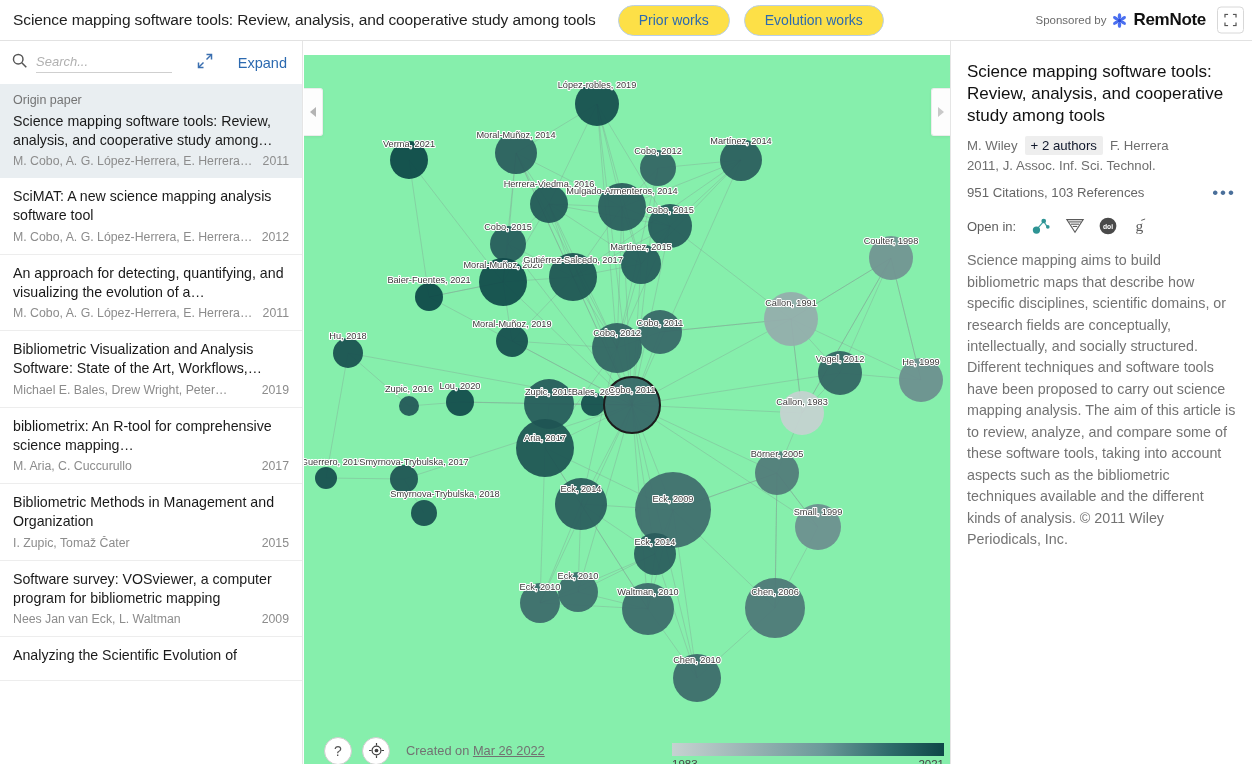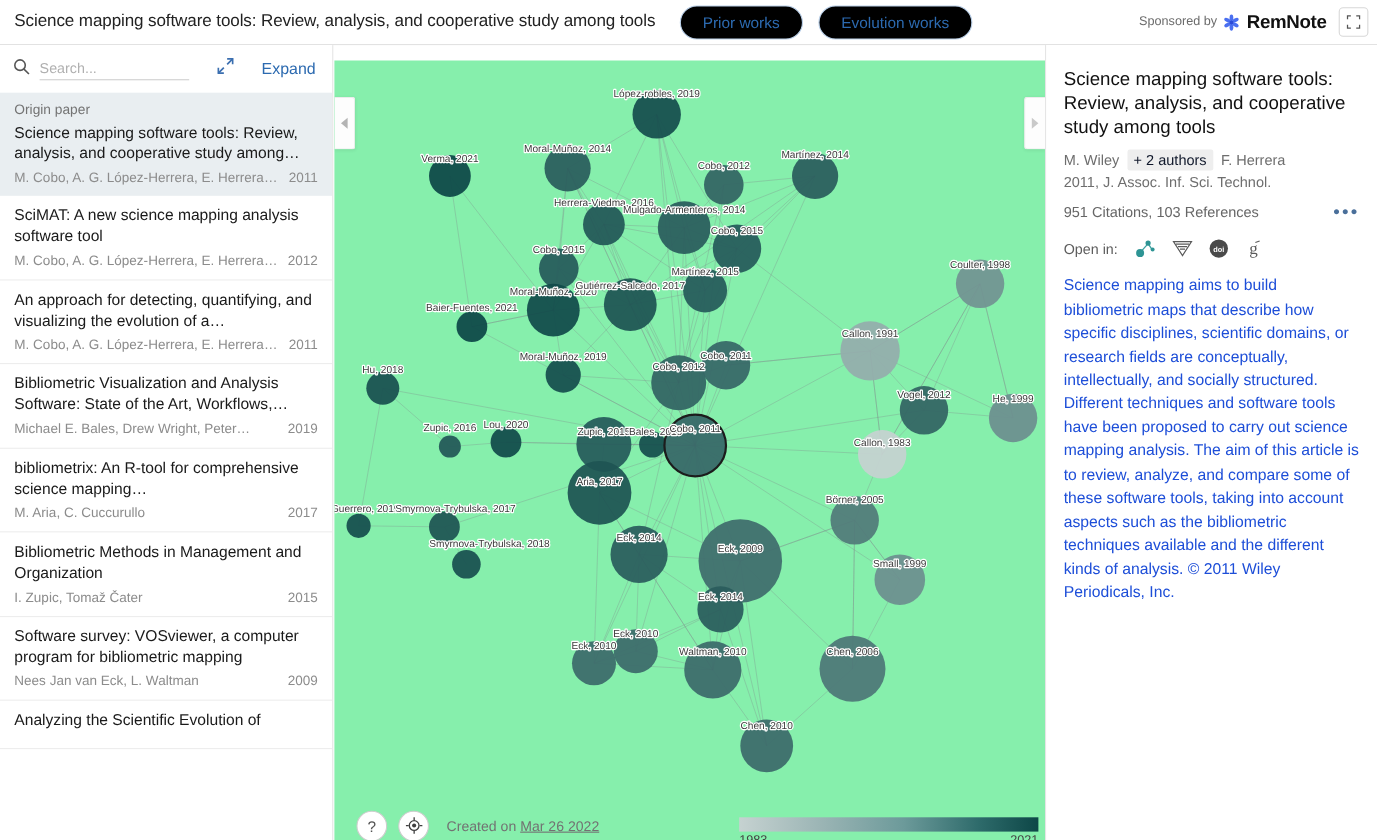--- a/index.html
+++ b/index.html
@@ -29,21 +29,21 @@
     white-space: nowrap;
     letter-spacing: -0.1px;
   }
   .header-actions { margin-left: 22px; display: flex; align-items: center; gap: 14px; }
   .pill {
     border: 1px solid #b9cfe8;
     border-radius: 18px;
     color: #2c6ab0;
     font-size: 14px;
     padding: 7px 20px 8px 20px;
-    background: #000000;
+    background: #fde047;
     cursor: pointer;
     white-space: nowrap;
     line-height: 1;
   }
   .sponsor {
     position: absolute; right: 46px; top: 50%;
     transform: translateY(-50%);
     display: flex; align-items: center; gap: 5px;
     white-space: nowrap;
   }
@@ -68,21 +68,21 @@
     overflow: hidden;
   }
   .search-row {
     height: 43px; display: flex; align-items: center;
     padding: 0 11px; gap: 8px;
   }
   .search-input-wrap { flex: 0 0 auto; width: 136px; border-bottom: 1px solid #cfcfcf; }
   .search-input {
     width: 100%; border: none; outline: none;
     font-size: 13px; color: #3b82f6; padding: 2px 0 3px 0;
-    font-family: "Liberation Sans", sans-serif; background: transparent;
+    font-family: "Liberation Sans", sans-serif; background: transparent; font-style: italic;
   }
   .search-input::placeholder { color: #b0b0b0; }
   .expand-link {
     margin-left: auto; color: #2c6ab0; font-size: 14.5px;
     cursor: pointer; padding-right: 4px;
   }
   .expand-icon { cursor: pointer; color: #3b6fb0; margin-left: auto; }
 
   .paper-list { height: 680px; overflow: hidden; }
   .paper-item {
@@ -171,21 +171,21 @@
   .rp-authors { font-size: 13.2px; color: #6e6e6e; display: flex; align-items: center; gap: 7px; flex-wrap: wrap; }
   .rp-author-chip { background: #eeeeee; padding: 2px 6px; border-radius: 2px; color: #0f172a; cursor: pointer; }
   .rp-venue { font-size: 13.2px; color: #6e6e6e; margin-top: 3px; }
   .rp-cites-row { display: flex; align-items: center; margin-top: 12px; }
   .rp-cites { font-size: 13.2px; color: #666; }
   .rp-dots { margin-left: auto; color: #4a6f9a; letter-spacing: 2px; font-size: 17px; cursor: pointer; line-height: 0.6; }
   .rp-openin { display: flex; align-items: center; gap: 12px; margin-top: 16px; }
   .rp-openin-label { font-size: 13px; color: #5d5d5d; margin-right: 2px; }
   .rp-ext-icon { cursor: pointer; display: inline-flex; }
   .rp-abstract {
-    margin-top: 14px; font-size: 14.3px; line-height: 1.5; color: #1d4ed8;
+    margin-top: 14px; font-size: 14.3px; line-height: 1.5; color: #737373;
   }
 </style>
 </head>
 <body>
 
 <div id="app">
 
   <div class="header">
     <div class="header-title">Science mapping software tools: Review, analysis, and cooperative study among tools</div>
     <div class="header-actions">

